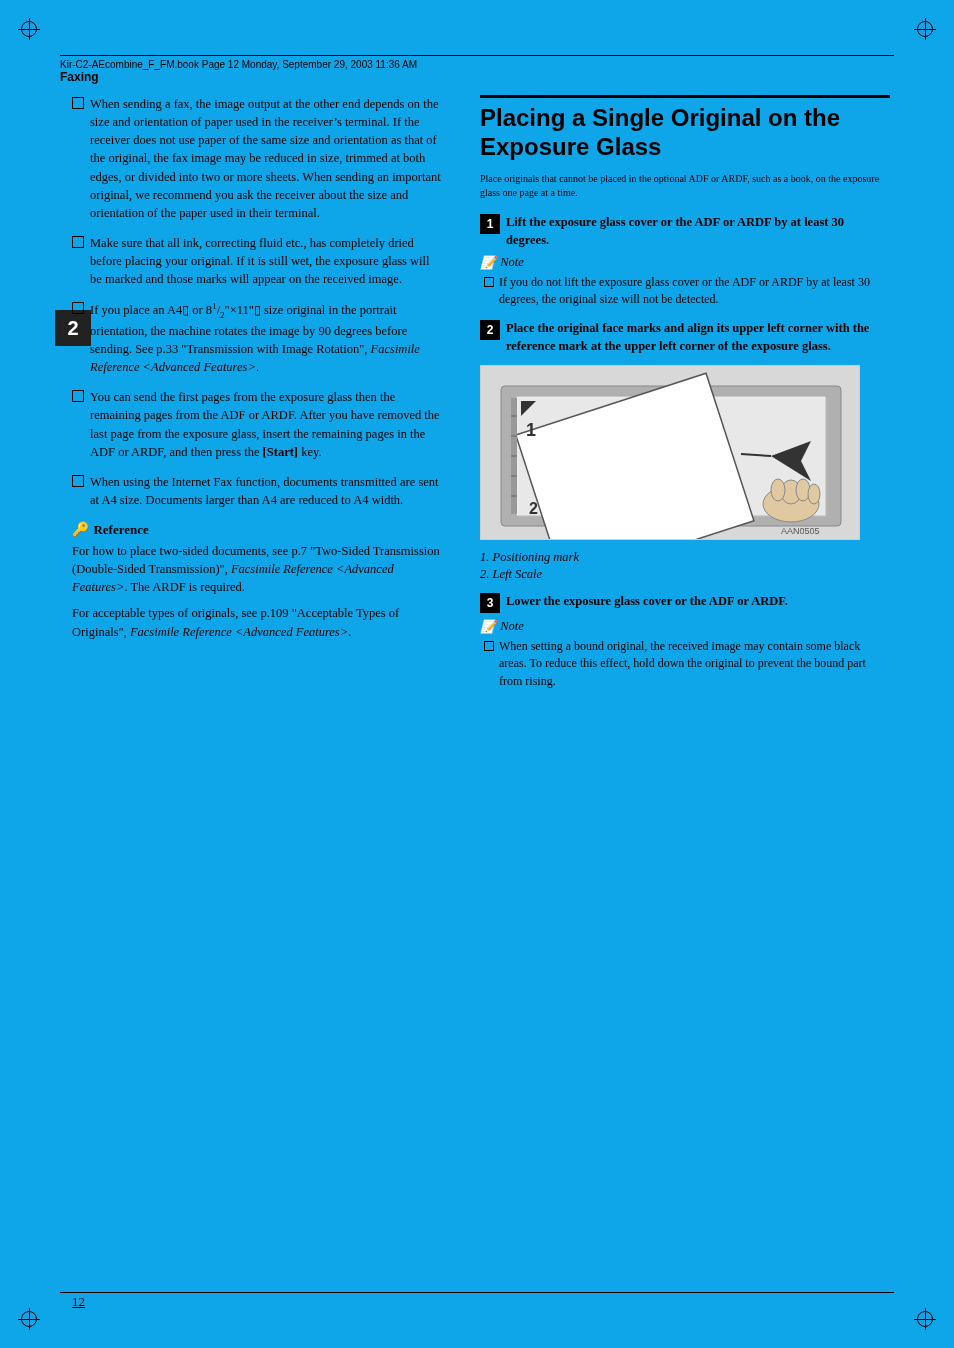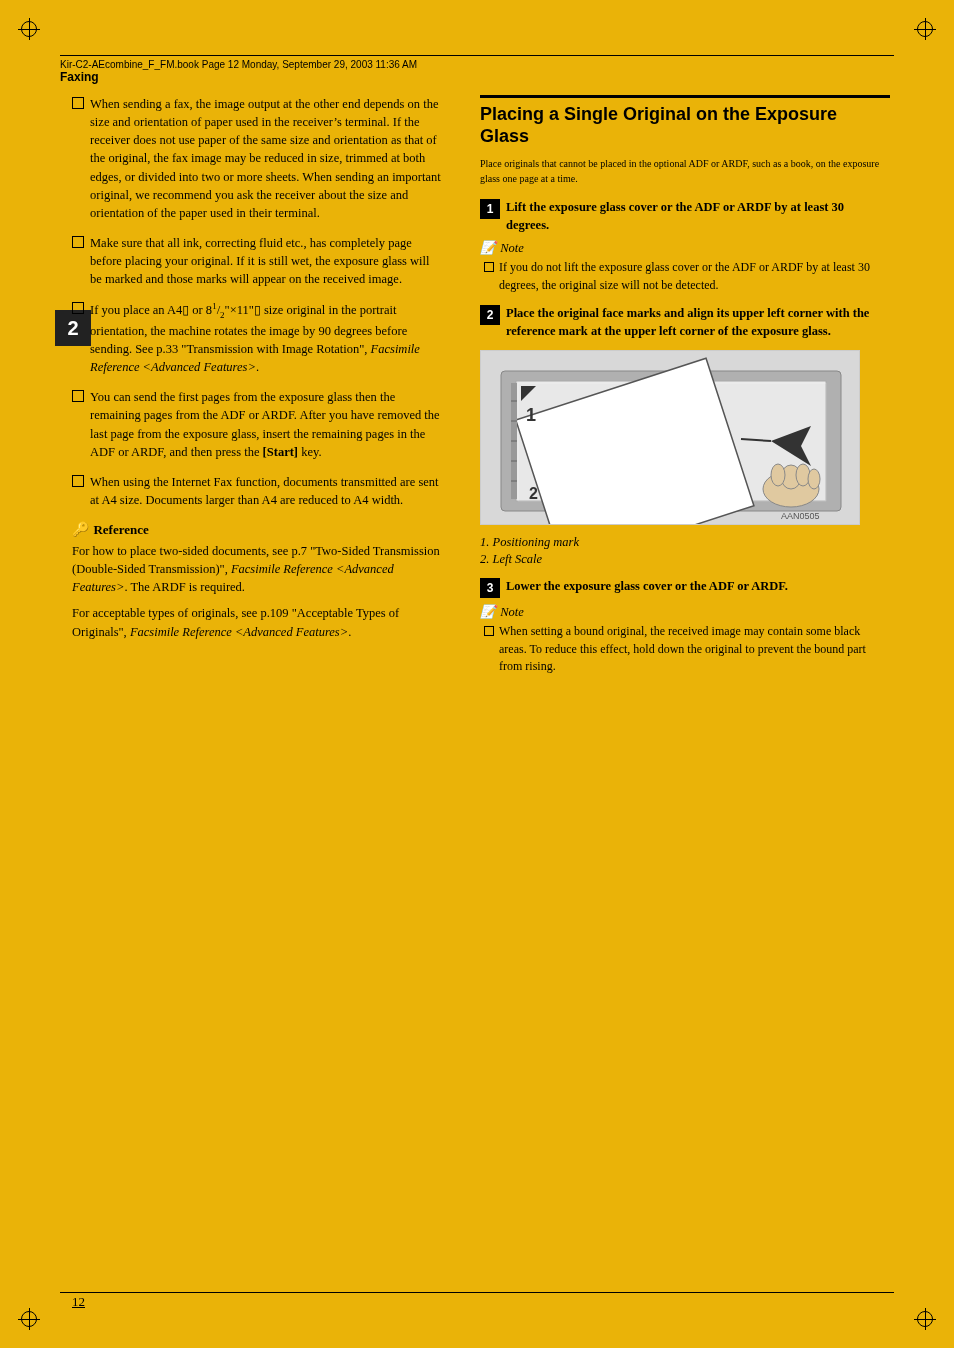--- a/index.html
+++ b/index.html
@@ -10,21 +10,21 @@
       font-family: Times New Roman, Times, serif;
       font-size: 13px;
       color: #000;
       position: relative;
     }
     .page {
       width: 954px;
       min-height: 1348px;
       padding: 0;
       position: relative;
-      background: #eab308;
+      background: #0ea5e9;
     }
     .reg-tl { top: 18px; left: 18px; }
     .reg-tr { top: 18px; right: 18px; }
     .reg-bl { bottom: 18px; left: 18px; }
     .reg-br { bottom: 18px; right: 18px; }
 
     
     .header-bar {
       position: absolute;
       top: 55px;
@@ -127,21 +127,21 @@
     
     .right-col {
       position: absolute;
       top: 95px;
       left: 480px;
       width: 410px;
     }
 
     
     .section-title {
-      font-size: 18px;
+      font-size: 24px;
       font-weight: bold;
       font-family: Arial, sans-serif;
       line-height: 1.2;
       border-top: 3px solid #000;
       padding-top: 6px;
       margin-bottom: 10px;
     }
 
     .section-intro {
       font-size: 10px;
@@ -305,21 +305,21 @@
 
   <div class="left-col">
 
     <div class="bullet-item">
       <div class="bullet-square"></div>
       <span class="bullet-text">When sending a fax, the image output at the other end depends on the size and orientation of paper used in the receiver’s terminal. If the receiver does not use paper of the same size and orientation as that of the original, the fax image may be reduced in size, trimmed at both edges, or divided into two or more sheets. When sending an important original, we recommend you ask the receiver about the size and orientation of the paper used in their terminal.</span>
     </div>
 
     <div class="bullet-item">
       <div class="bullet-square"></div>
-      <span class="bullet-text">Make sure that all ink, correcting fluid etc., has completely page before placing your original. If it is still wet, the exposure glass will be marked and those marks will appear on the received image.</span>
+      <span class="bullet-text">Make sure that all ink, correcting fluid etc., has completely dried before placing your original. If it is still wet, the exposure glass will be marked and those marks will appear on the received image.</span>
     </div>
 
     <div class="bullet-item">
       <div class="bullet-square"></div>
       <span class="bullet-text">If you place an A4▯ or 8<sup class="superscript">1</sup>/<sub style="font-size:9px">2</sub>"×11"▯ size original in the portrait orientation, the machine rotates the image by 90 degrees before sending. See p.33 "Transmission with Image Rotation", <span class="italic-text">Facsimile Reference &lt;Advanced Features&gt;</span>.</span>
     </div>
 
     <div class="bullet-item">
       <div class="bullet-square"></div>
       <span class="bullet-text">You can send the first pages from the exposure glass then the remaining pages from the ADF or ARDF. After you have removed the last page from the exposure glass, insert the remaining pages in the ADF or ARDF, and then press the <strong>[Start]</strong> key.</span>

